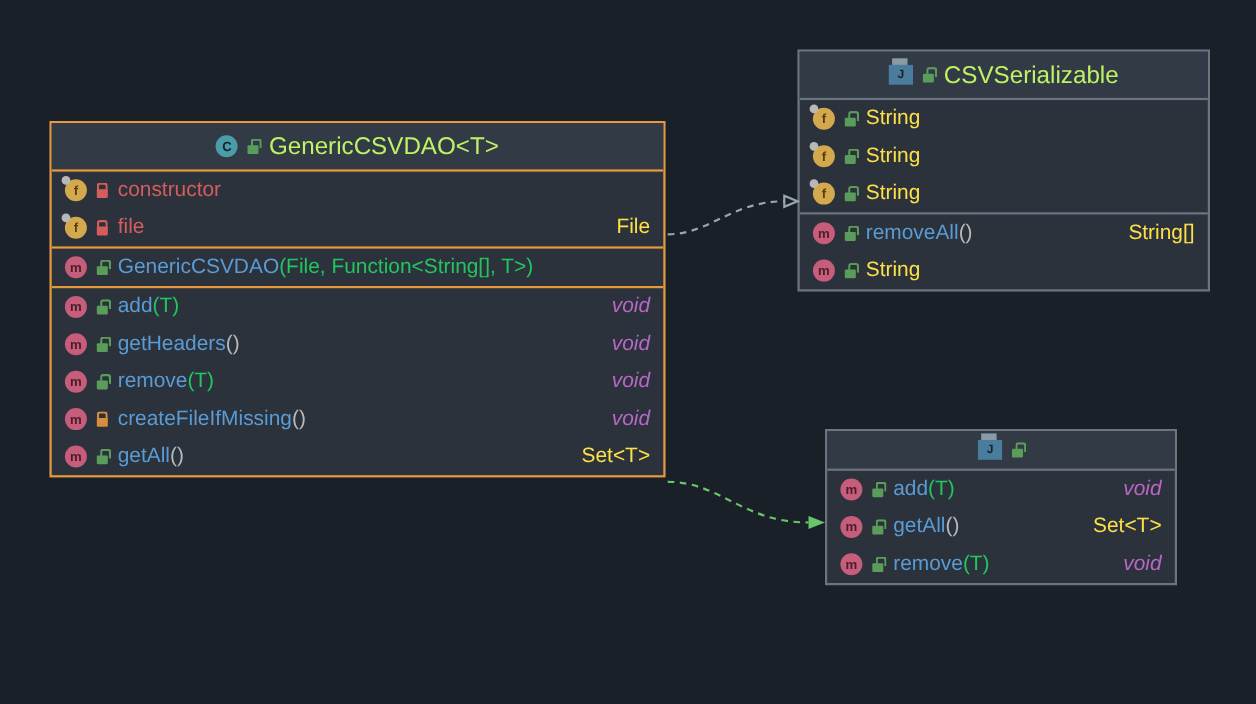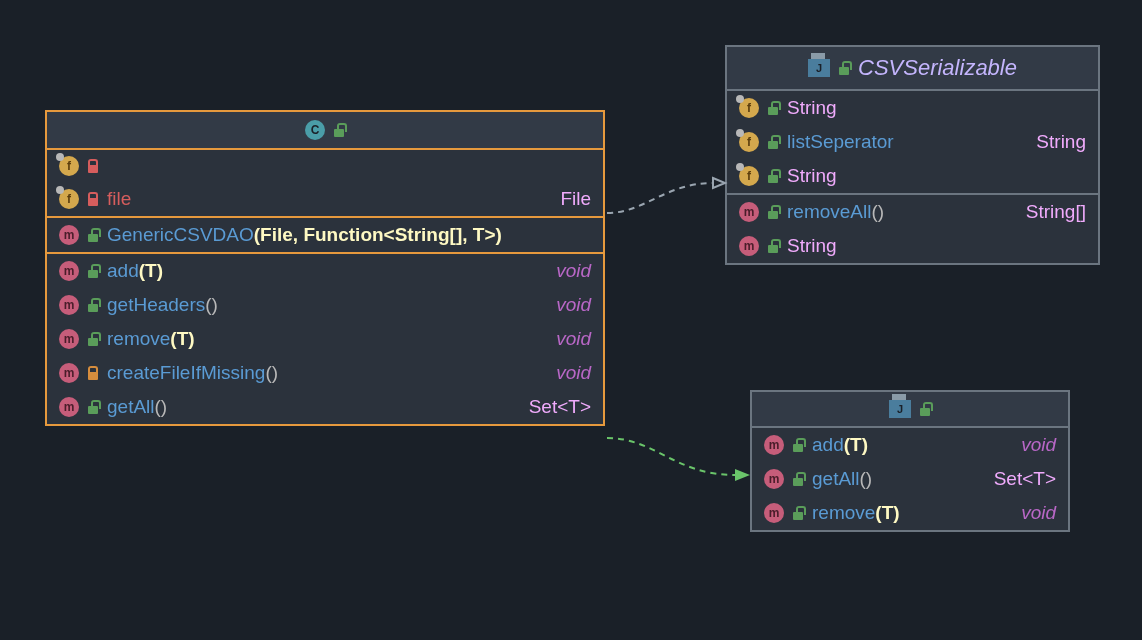--- a/index.html
+++ b/index.html
@@ -23,36 +23,36 @@
     padding: 8px 16px;
     display: flex;
     align-items: center;
     justify-content: center;
     border-bottom: 2px solid;
     gap: 8px;
     background: #323a46;
   }
   .orange-border .box-header { border-bottom-color: #e6993d; }
   .gray-border .box-header { border-bottom-color: #6b7580; }
-  .header-title { color: #c4b5fd; font-size: 22px; font-style: italic; }
+  .header-title { color: #bef264; font-size: 22px; }
   .row {
     display: flex;
     align-items: center;
     padding: 6px 12px;
     gap: 8px;
   }
   .section-sep { border-top: 2px solid; }
   .orange-border .section-sep { border-top-color: #e6993d; }
   .gray-border .section-sep { border-top-color: #6b7580; }
   .name-col { flex: 1; white-space: nowrap; }
-  .type-col { color: #f0abfc; white-space: nowrap; }
+  .type-col { color: #fde047; white-space: nowrap; }
   .type-void { color: #b867c6; font-style: italic; }
   .name-red { color: #d65d5d; }
   .name-blue { color: #5a9bd4; }
-  .name-gold { color: #fef9c3; font-weight: bold; }
+  .name-gold { color: #22c55e; }
   .paren { color: #b8b8b8; }
   .icon-circle {
     width: 20px; height: 20px; border-radius: 50%;
     display: inline-flex; align-items: center; justify-content: center;
     font-size: 12px; font-weight: bold; position: relative;
     flex-shrink: 0;
   }
   .icon-c { background: #4a9da8; color: #1a2028; }
   .icon-f { background: #d4a84d; color: #5a3d0d; }
   .icon-m { background: #c65d7a; color: #4a1d2a; }
@@ -91,25 +91,27 @@
   .lock-closed.orange::before { border-color: #d68d3d; left: 1px; }
   svg.connector { position: absolute; pointer-events: none; }
 </style>
 </head>
 <body>
 
 <div class="class-box orange-border" style="left:45px; top:110px; width:560px;">
   <div class="box-header">
     <span class="icon-circle icon-c">C</span>
     <span class="lock-open green"></span>
+    <span class="header-title">GenericCSVDAO&lt;T&gt;</span>
   </div>
 
   <div class="row">
     <span class="icon-circle icon-f">f<span class="pin"></span></span>
     <span class="lock-closed red"></span>
+    <span class="name-col name-red">constructor</span>
   </div>
   <div class="row">
     <span class="icon-circle icon-f">f<span class="pin"></span></span>
     <span class="lock-closed red"></span>
     <span class="name-col name-red">file</span>
     <span class="type-col">File</span>
   </div>
 
   <div class="row section-sep">
     <span class="icon-circle icon-m">m</span>
@@ -158,21 +160,20 @@
     <span class="header-title">CSVSerializable</span>
   </div>
   <div class="row">
     <span class="icon-circle icon-f">f<span class="pin"></span></span>
     <span class="lock-open green"></span>
     <span class="type-col">String</span>
   </div>
   <div class="row">
     <span class="icon-circle icon-f">f<span class="pin"></span></span>
     <span class="lock-open green"></span>
-    <span class="name-col name-blue">listSeperator</span>
     <span class="type-col">String</span>
   </div>
   <div class="row">
     <span class="icon-circle icon-f">f<span class="pin"></span></span>
     <span class="lock-open green"></span>
     <span class="type-col">String</span>
   </div>
   <div class="row section-sep">
     <span class="icon-circle icon-m">m</span>
     <span class="lock-open green"></span>

